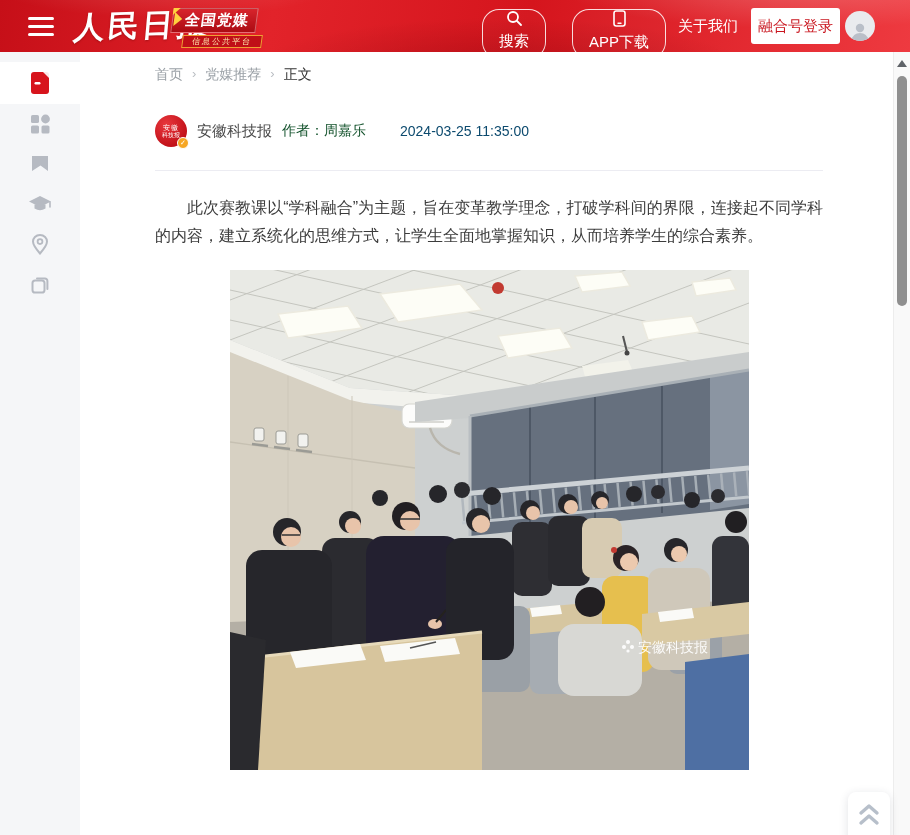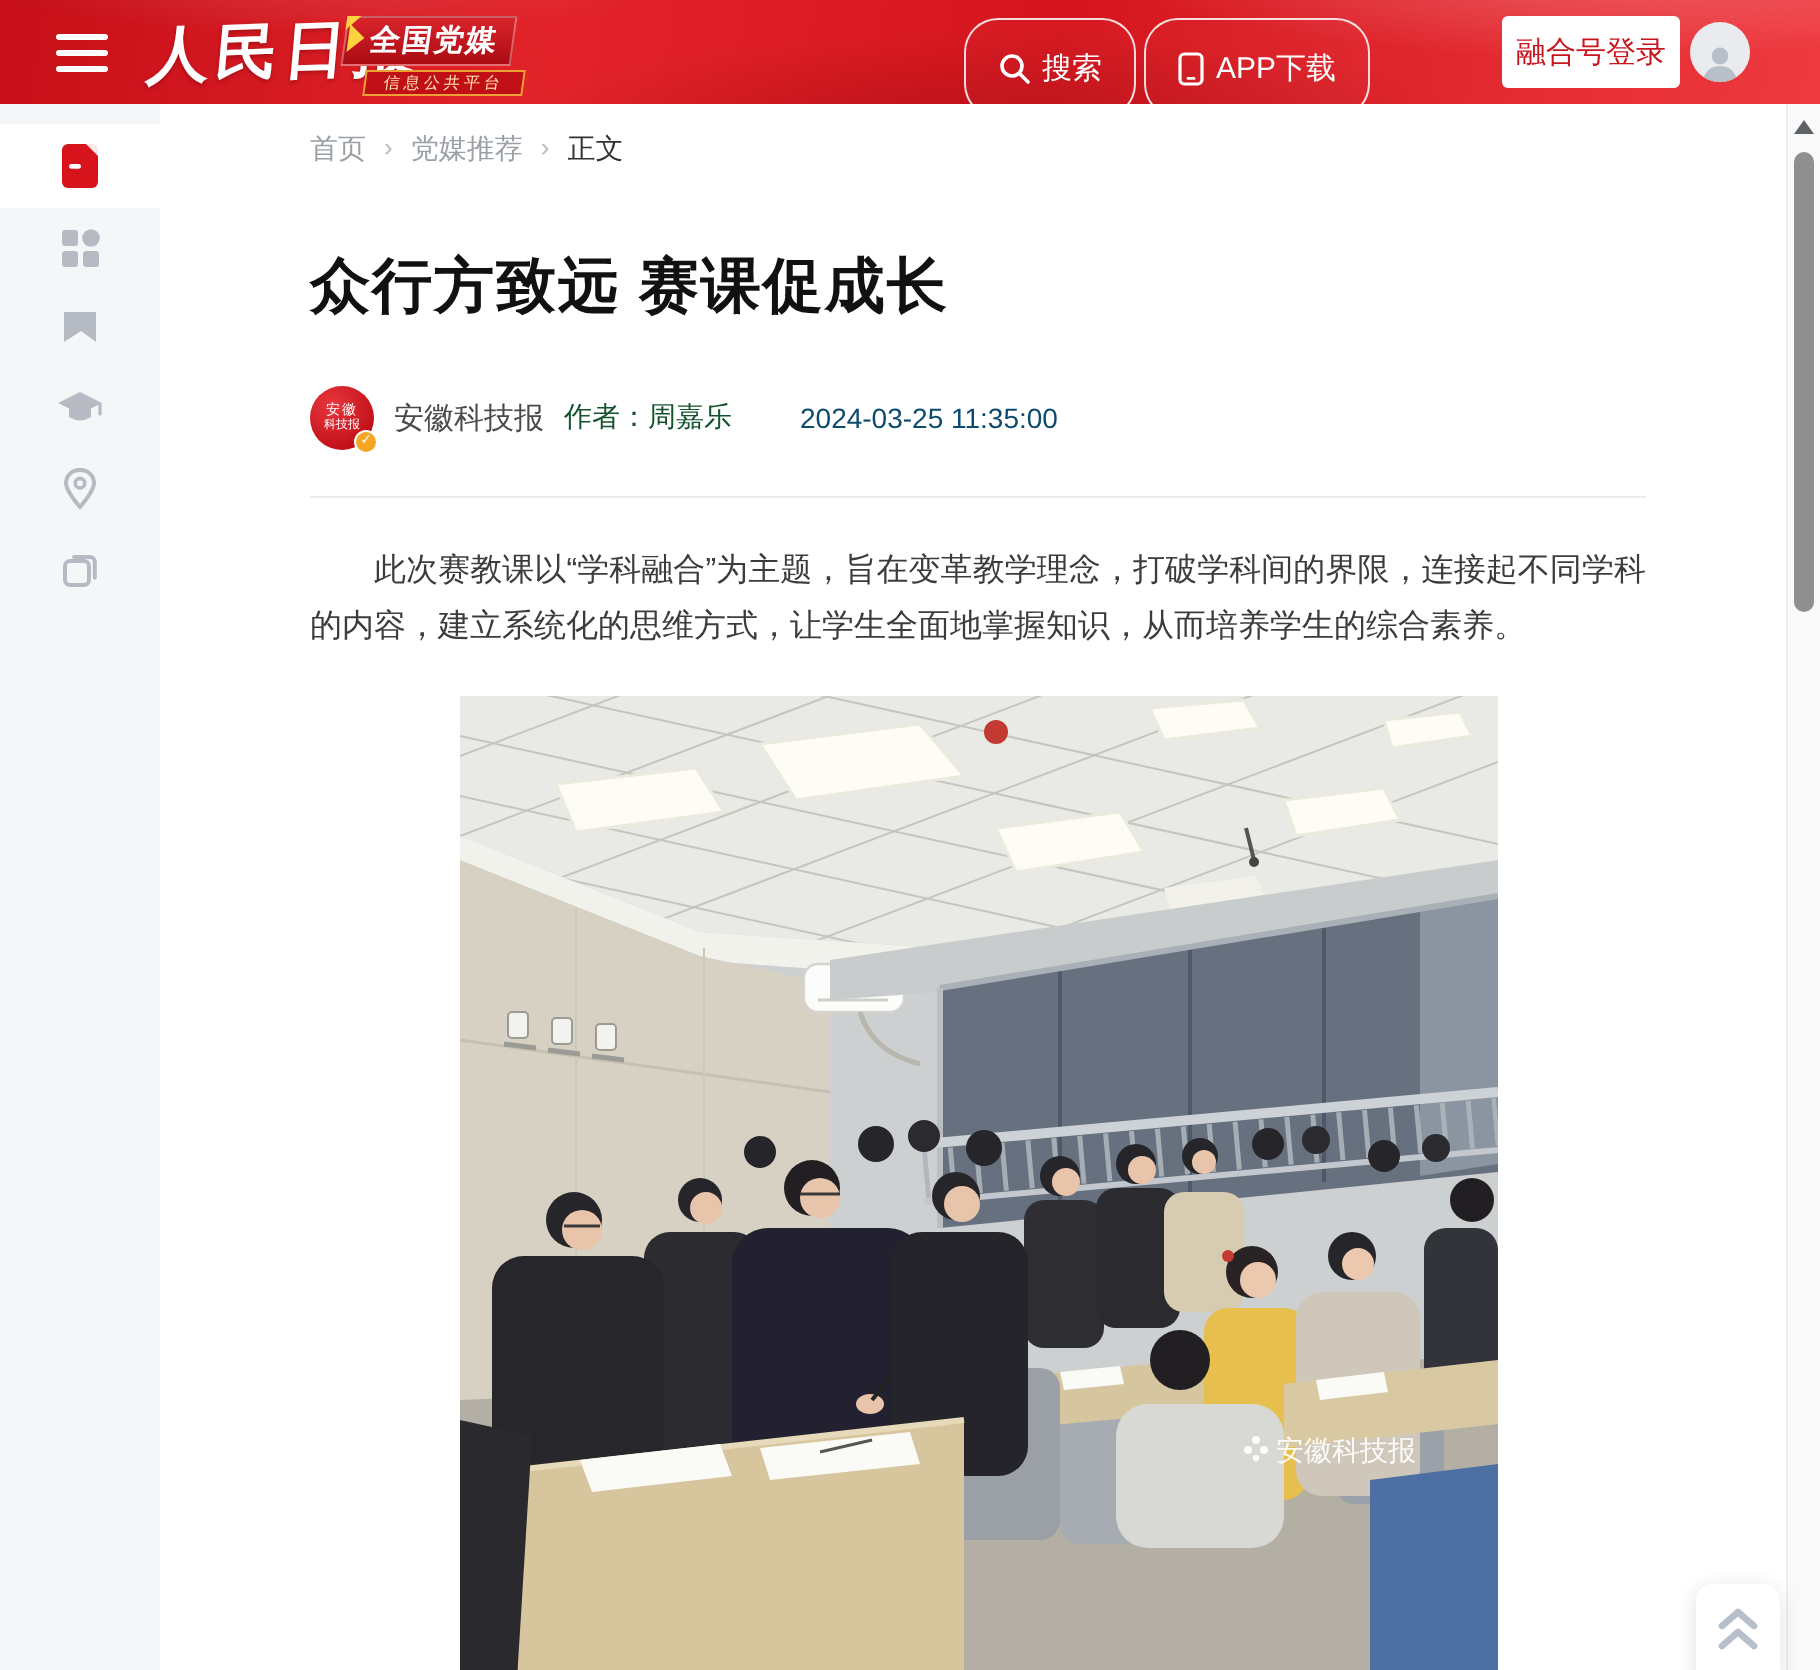--- a/index.html
+++ b/index.html
@@ -42,21 +42,21 @@
   }
   .badge-sub {
     margin:2px 0 0 10px; width:80px; height:13px; transform:skewX(-8deg);
     background:#c00f17; border:1px solid rgba(255,210,63,.75);
     color:#ffe9b0; font-size:8px; line-height:11px; text-align:center; letter-spacing:2px;
     white-space:nowrap; overflow:hidden;
   }
   .pill {
     position:absolute; top:9px; height:50px; border:1px solid rgba(255,255,255,.85);
     border-radius:17px; color:#fff; font-size:15px; display:flex; align-items:center;
-    gap:6px; padding:0 16px; cursor:pointer; white-space:nowrap; background:rgba(255,255,255,.02);
+    gap:6px; padding:0 16px; cursor:pointer; white-space:nowrap; background:rgba(255,255,255,.02);flex-direction:column;
   }
   .pill-search { left:482px; }
   .pill-app { left:572px; }
   .hdr-link { position:absolute; left:678px; top:0; height:52px; line-height:52px; color:#fff; font-size:15px; cursor:pointer; white-space:nowrap; }
   .login-btn {
     position:absolute; left:741px; top:8px; width:89px; height:36px; background:#fff;
     color:#c9151e; font-size:15px; font-weight:500; border:none; border-radius:3px;
     display:flex; align-items:center; justify-content:center; cursor:pointer; white-space:nowrap;margin-left:10px;
   }
   .hdr-avatar {
@@ -133,20 +133,21 @@
     </div>
 
     <div class="pill pill-app">
       <svg width="13" height="17" viewBox="0 0 13 17">
         <rect x="1" y="1" width="11" height="15" rx="2.2" fill="none" stroke="#fff" stroke-width="1.6"></rect>
         <line x1="5" y1="13.2" x2="8" y2="13.2" stroke="#fff" stroke-width="1.4" stroke-linecap="round"></line>
       </svg>
       <span>APP下载</span>
     </div>
 
+    <div class="hdr-link">关于我们</div>
 
     <button class="login-btn">融合号登录</button>
 
     <div class="hdr-avatar">
       <svg width="22" height="20" viewBox="0 0 22 20">
         <circle cx="11" cy="7" r="4.2" fill="#b9bfc8"></circle>
         <path d="M2 20 q2 -8 9 -8 q7 0 9 8 z" fill="#b9bfc8"></path>
       </svg>
     </div>
   </div>
@@ -195,21 +196,20 @@
 
   <div class="main">
     <div class="crumbs">
       <span class="link">首页</span>
       <span class="sep">›</span>
       <span class="link">党媒推荐</span>
       <span class="sep">›</span>
       <span class="current">正文</span>
     </div>
 
-    <h1 class="art-title">众行方致远 赛课促成长</h1>
 
     <div class="meta">
       <div class="src-avatar">
         <span class="l1">安徽</span>
         <span class="l2">科技报</span>
         <span class="vbadge">✓</span>
       </div>
       <span class="src-name">安徽科技报</span>
       <span class="meta-author">作者：周嘉乐</span>
       <span class="meta-time">2024-03-25 11:35:00</span>

